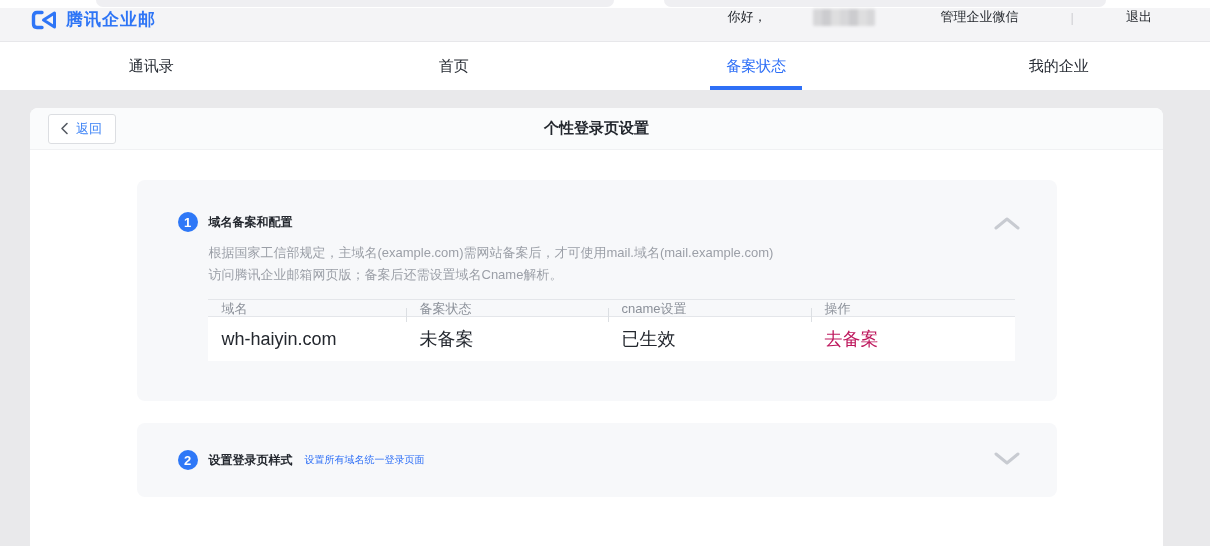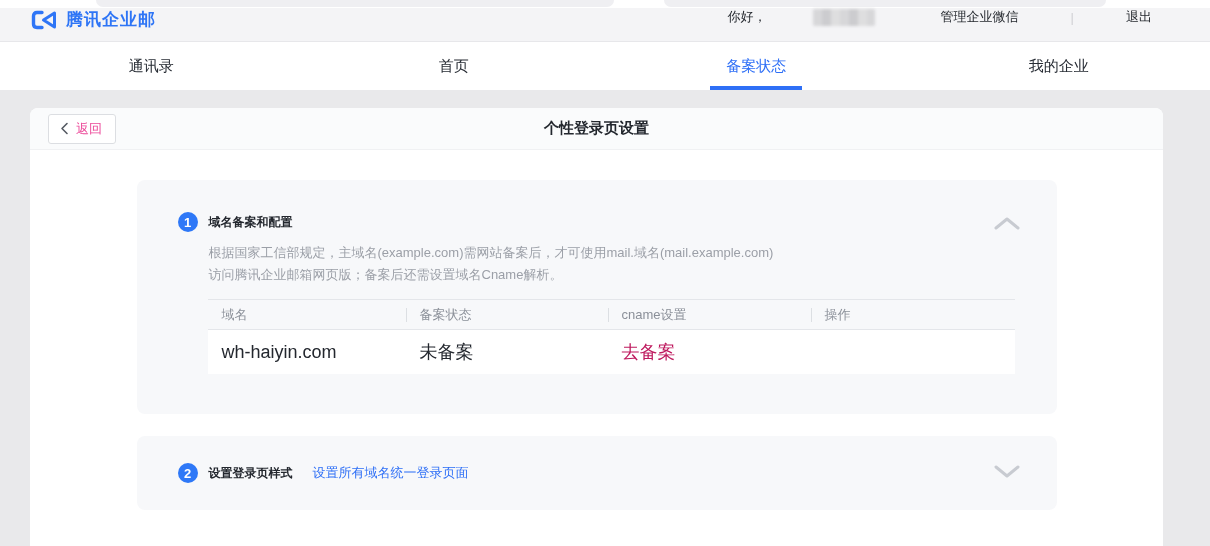--- a/index.html
+++ b/index.html
@@ -53,21 +53,21 @@
     width:1133px; height:438px; background:#ffffff;
     border-radius:8px 8px 0 0; overflow:hidden;
   }
   .page-header {
     height:42px; background:#fafbfc; border-bottom:1px solid #f0f1f3;
     display:flex; align-items:center; position:relative;
   }
   .back-btn {
     margin-left:18px; display:inline-flex; align-items:center; gap:7px;
     background:#ffffff; border:1px solid #dcdee2; border-radius:3px;
-    padding:5px 13px 5px 11px; font-size:13px; color:#ec4899; cursor:pointer;
+    padding:5px 13px 5px 11px; font-size:13px; color:#3b82f6; cursor:pointer;
   }
   .page-title {
     position:absolute; left:50%; transform:translateX(-50%);
     font-size:15px; font-weight:600; color:#23272e;
   }
   .page-body { padding-top:30px; }
 
   
   .card {
     width:920px; margin:0 auto; background:#f7f8fa; border-radius:8px;
@@ -75,36 +75,36 @@
   }
   .card-1 { padding:32px 40px 40px 41px; }
   .card-2 { padding:27px 40px 27px 41px; margin-top:22px; }
   .card-head { display:flex; align-items:center; }
   .step-circle {
     width:20px; height:20px; border-radius:50%; background:#2e78f7;
     color:#ffffff; font-size:13px; font-weight:bold;
     display:flex; align-items:center; justify-content:center; flex:0 0 20px;
   }
   .card-title { margin-left:11px; font-size:12px; font-weight:600; color:#23272e; }
-  .inline-link { margin-left:20px; font-size:13px; color:#2e6ff6; cursor:pointer; }
+  .inline-link { margin-left:12px; font-size:10px; color:#2e6ff6; cursor:pointer; }
   .collapse-toggle { position:absolute; right:37px; cursor:pointer; line-height:0; }
   .card-1 .collapse-toggle { top:36px; }
   .card-2 .collapse-toggle { top:28px; }
 
   .card-desc {
     margin:10px 0 8px 31px; font-size:13px; color:#9b9fa7; line-height:22px;
   }
 
   
   .domain-table { margin:13px 0 0 30px; width:807px; font-size:13px; }
   .t-head, .t-row {
     display:grid; grid-template-columns:198px 202px 203px 1fr; align-items:center;
   }
   .t-head {
-    height:31px; color:#8b9099;
+    height:18px; color:#8b9099;
     border-top:1px solid #e4e6ea; border-bottom:1px solid #e4e6ea;
   }
   .t-head > div { padding-left:14px; position:relative; height:100%; display:flex; align-items:center; }
   .t-head > div + div::before {
     content:""; position:absolute; left:0; top:8px; width:1px; height:14px; background:#dcdfe3;
   }
   .t-row { height:44px; background:#ffffff; font-size:18px; color:#23272e; }
   .t-row > div { padding-left:14px; }
   .table-link { color:#be185d; cursor:pointer; }
 </style>
@@ -177,20 +177,21 @@
         <div class="domain-table">
           <div class="t-head">
             <div>域名</div>
             <div>备案状态</div>
             <div>cname设置</div>
             <div>操作</div>
           </div>
           <div class="t-row">
             <div>wh-haiyin.com</div>
             <div>未备案</div>
+            <div>已生效</div>
             <div><span class="table-link">去备案</span></div>
           </div>
         </div>
       </div>
 
       <div class="card card-2">
         <div class="card-head">
           <span class="step-circle">2</span>
           <span class="card-title">设置登录页样式</span>
           <span class="inline-link">设置所有域名统一登录页面</span>

